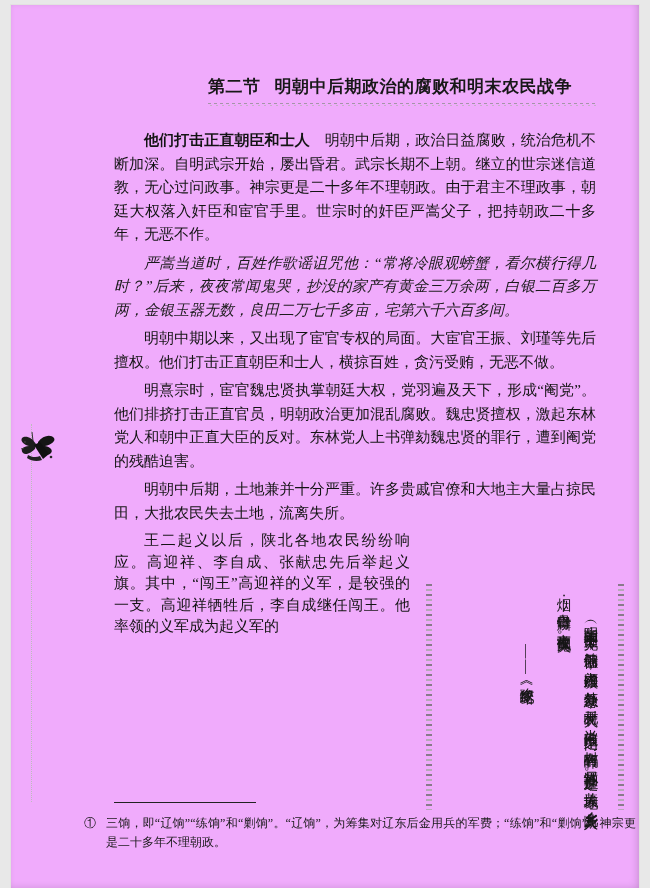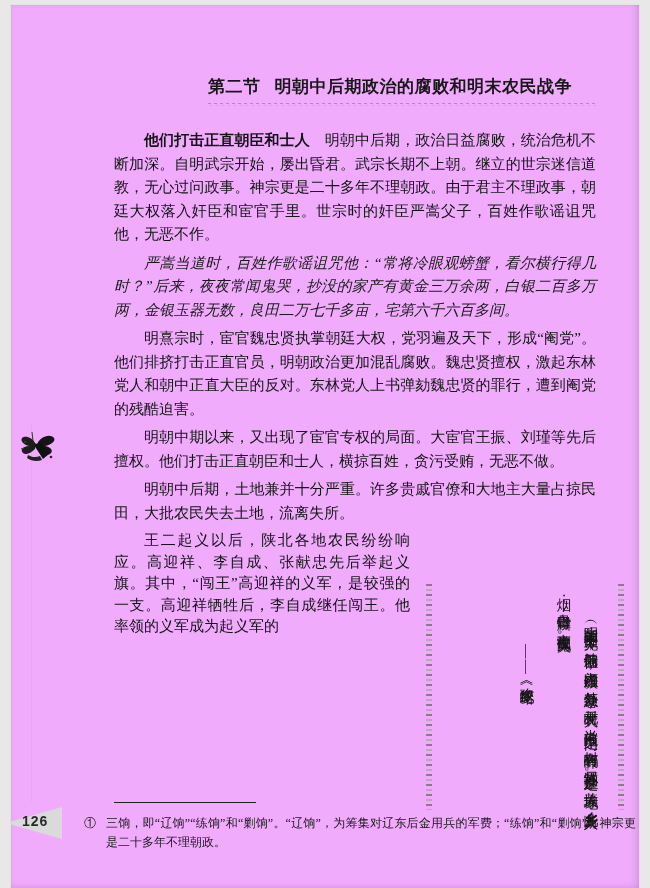--- a/index.html
+++ b/index.html
@@ -70,24 +70,24 @@
     <path d="M18 16 C14 9 7 7 4 10 C2 13 6 17 11 18 C5 18 2 22 5 25 C8 28 14 24 17 21 Z" fill="#1d1d1d"></path>
     <path d="M20 14 C25 7 33 6 36 10 C38 13 33 17 27 18 C33 19 36 23 32 26 C27 29 22 23 20 19 Z" fill="#151515"></path>
     <path d="M16 17 L22 14 L31 26 L25 31 Z" fill="#101010"></path>
     <path d="M10 27 C13 29 18 30 22 28 L24 32 C19 34 13 33 9 30 Z" fill="#222"></path>
     <circle cx="7" cy="14" r="1.2" fill="#333"></circle>
     <circle cx="33" cy="29" r="1.3" fill="#2a2a2a"></circle>
     <path d="M3 21 L6 20" stroke="#444" stroke-width="1"></path>
   </svg>
 
   <main class="text-block">
-    <p><span class="lead">他们打击正直朝臣和士人</span><span>明朝中后期，政治日益腐败，统治危机不断加深。自明武宗开始，屡出昏君。武宗长期不上朝。继立的世宗迷信道教，无心过问政事。神宗更是二十多年不理朝政。由于君主不理政事，朝廷大权落入奸臣和宦官手里。世宗时的奸臣严嵩父子，百姓作歌谣诅咒他，无恶不作。</span></p>
+    <p><span class="lead">他们打击正直朝臣和士人</span><span>明朝中后期，政治日益腐败，统治危机不断加深。自明武宗开始，屡出昏君。武宗长期不上朝。继立的世宗迷信道教，无心过问政事。神宗更是二十多年不理朝政。由于君主不理政事，朝廷大权落入奸臣和宦官手里。世宗时的奸臣严嵩父子，把持朝政二十多年，无恶不作。</span></p>
     <p class="kai">严嵩当道时，百姓作歌谣诅咒他：“常将冷眼观螃蟹，看尔横行得几时？”后来，夜夜常闻鬼哭，抄没的家产有黄金三万余两，白银二百多万两，金银玉器无数，良田二万七千多亩，宅第六千六百多间。</p>
+    <p>明朝中期以来，又出现了宦官专权的局面。大宦官王振、刘瑾等先后擅权。他们打击正直朝臣和士人，横掠百姓，贪污受贿，无恶不做。</p>
     <p>明熹宗时，宦官魏忠贤执掌朝廷大权，党羽遍及天下，形成“阉党”。他们排挤打击正直官员，明朝政治更加混乱腐败。魏忠贤擅权，激起东林党人和朝中正直大臣的反对。东林党人上书弹劾魏忠贤的罪行，遭到阉党的残酷迫害。</p>
-    <p>明朝中期以来，又出现了宦官专权的局面。大宦官王振、刘瑾等先后擅权。他们打击正直朝臣和士人，横掠百姓，贪污受贿，无恶不做。</p>
     <p>明朝中后期，土地兼并十分严重。许多贵戚官僚和大地主大量占掠民田，大批农民失去土地，流离失所。</p>
     <div class="two-col">
       <div class="col-left">
         <p>王二起义以后，陕北各地农民纷纷响应。高迎祥、李自成、张献忠先后举起义旗。其中，“闯王”高迎祥的义军，是较强的一支。高迎祥牺牲后，李自成继任闯王。他率领的义军成为起义军的</p>
       </div>
     </div>
   </main>
 
   <aside class="sidebar">
     <div class="ornament left"></div>
@@ -97,18 +97,14 @@
       <p class="vattr">——《豫变纪略》</p>
     </div>
   </aside>
 
   <div class="footnote-rule"></div>
   <div class="footnote">
     <span class="fn-marker">①</span>
     <span>三饷，即“辽饷”“练饷”和“剿饷”。“辽饷”，为筹集对辽东后金用兵的军费；“练饷”和“剿饷”，神宗更是二十多年不理朝政。</span>
   </div>
 
-  <div class="pagenum-wrap">
-    <div class="pagenum-arrow"></div>
-    <span class="pagenum">126</span>
-  </div>
 
 </div>
 
 </body></html>

